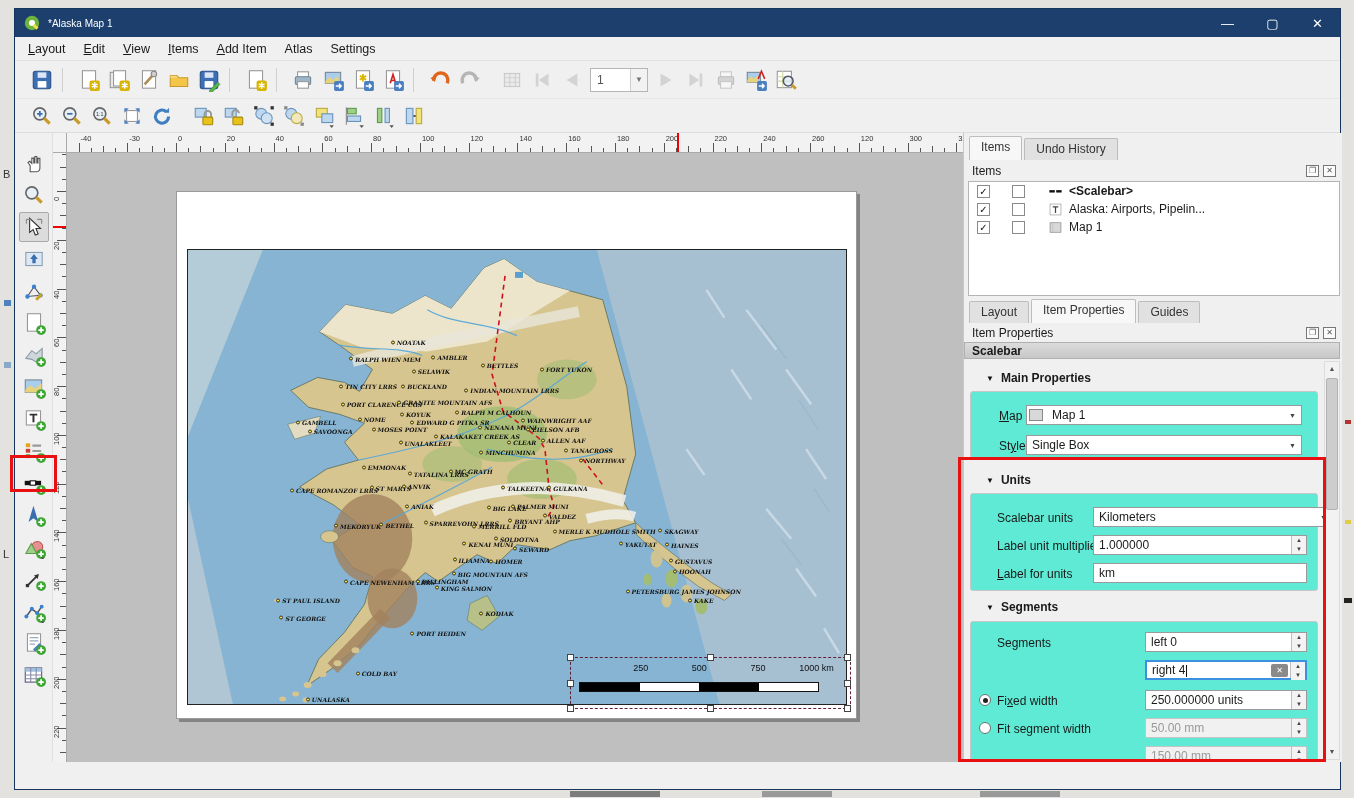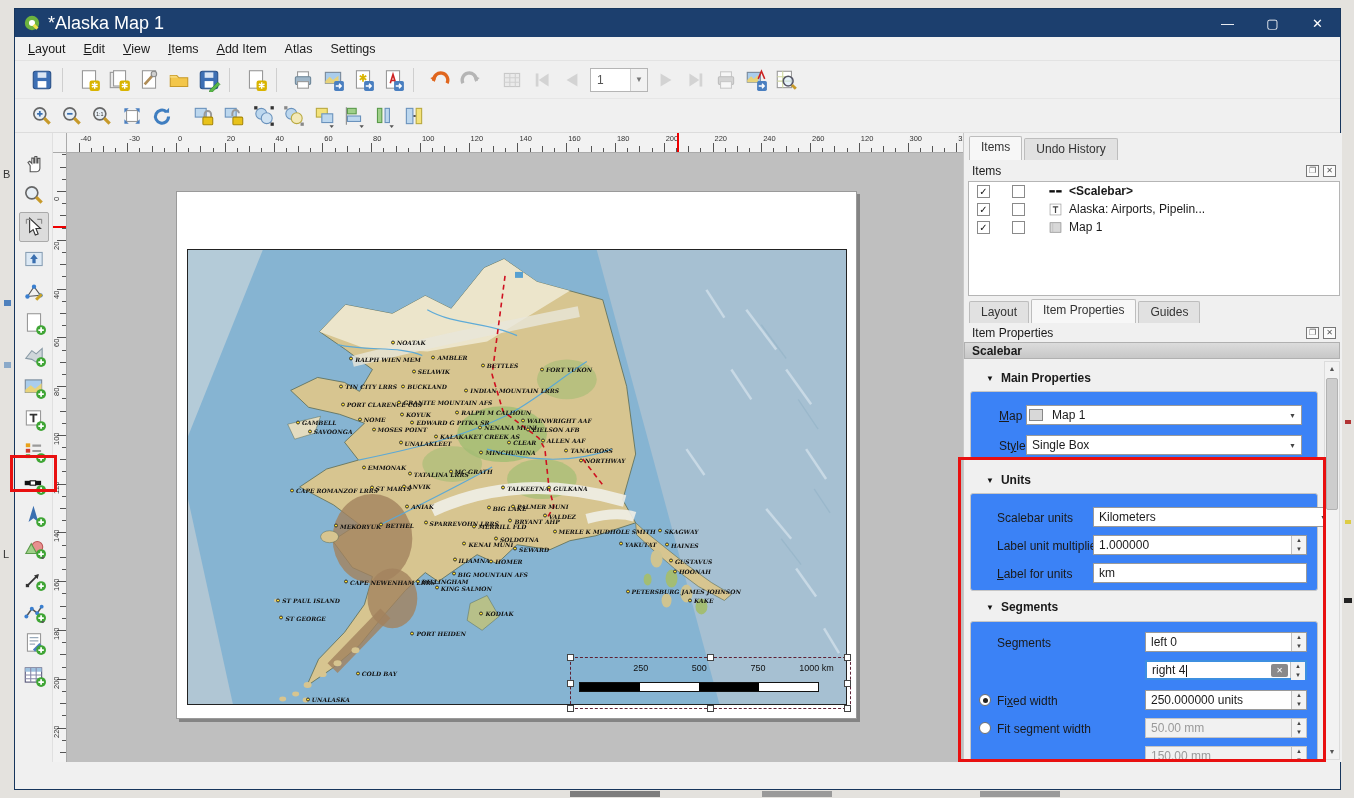--- a/index.html
+++ b/index.html
@@ -8,21 +8,21 @@
   
   #desktop { position:absolute; inset:0; background:#e4e2de; }
   .sliver-text { position:absolute; font-size:11px; color:#333; }
   .frag { position:absolute; }
   
   #win { position:absolute; left:14px; top:8px; width:1327px; height:782px;
     background:#f0f0f0; border:1px solid #16355c; }
   #titlebar { position:absolute; left:0; top:0; right:0; height:28px; background:#1c3f6e;
     display:flex; align-items:center; color:#fff; }
   #titlebar .qicon { width:18px; height:18px; margin:0 7px 0 8px; }
-  #title-text { font-size:18px; }
+  #title-text { font-size:10px; }
   .wbtns { margin-left:auto; display:flex; height:100%; }
   .wbtn { width:45px; height:100%; display:flex; align-items:center; justify-content:center;
     color:#fff; font-size:13px; }
   
   #menubar { position:absolute; left:0; top:28px; right:0; height:24px; background:#f0f0f0;
     display:flex; align-items:center; padding-left:4px; border-bottom:1px solid #e3e3e3;}
   .menu-item { padding:3px 9px; font-size:12.5px; }
   .menu-item u { text-decoration:underline; }
   
   .tbar { position:absolute; left:0; right:0; background:#f0f0f0; display:flex; align-items:center; }
@@ -94,21 +94,21 @@
     font-size:10px; line-height:11px; text-align:center; color:#111; }
   .col-lock { margin-left:22px; }
   .itm-ico { margin-left:22px; width:16px; display:flex; justify-content:center; }
   .trow .txt { margin-left:6px; }
   .trow.b .txt { font-weight:bold; }
   .sbar-head { position:absolute; left:0; right:2px; height:17px; font-weight:bold; font-size:12px;
     padding:1px 0 0 7px; background:linear-gradient(#dcdcdc,#c7c7c7); border:1px solid #b0b0b0; }
   #scroll { position:absolute; left:0; top:228px; right:19px; bottom:0; overflow:hidden; }
   .ghead { position:absolute; font-weight:bold; font-size:12px; display:flex; align-items:center; gap:7px;}
   .ghead .tri { font-size:8px; color:#111; }
-  .grp { position:absolute; border:1px solid #c6c6c6; border-radius:3px; background:#3b82f6; }
+  .grp { position:absolute; border:1px solid #c6c6c6; border-radius:3px; background:#5eead4; }
   .flabel { position:absolute; font-size:12px; color:#1a1a1a; }
   .flabel u { text-decoration:underline; }
   .fld { position:absolute; height:20px; background:#fff; border:1px solid #9a9a9a; display:flex; align-items:center; font-size:12px; }
   .fld .val { flex:1; padding-left:5px; white-space:nowrap; overflow:hidden; }
   .fld .dd { width:17px; align-self:stretch; display:flex; align-items:center; justify-content:center;
     font-size:7px; color:#444; }
   .fld.combo .dd { border-left:none; }
   .spinner { width:15px; align-self:stretch; border-left:1px solid #c0c0c0; display:flex; flex-direction:column; }
   .spinner i { flex:1; font-style:normal; font-size:6px; color:#444; text-align:center; line-height:9px; background:#f3f3f3;}
   .fld.dis { background:#f1f1f1; color:#9a9a9a; border-color:#c4c4c4; }

